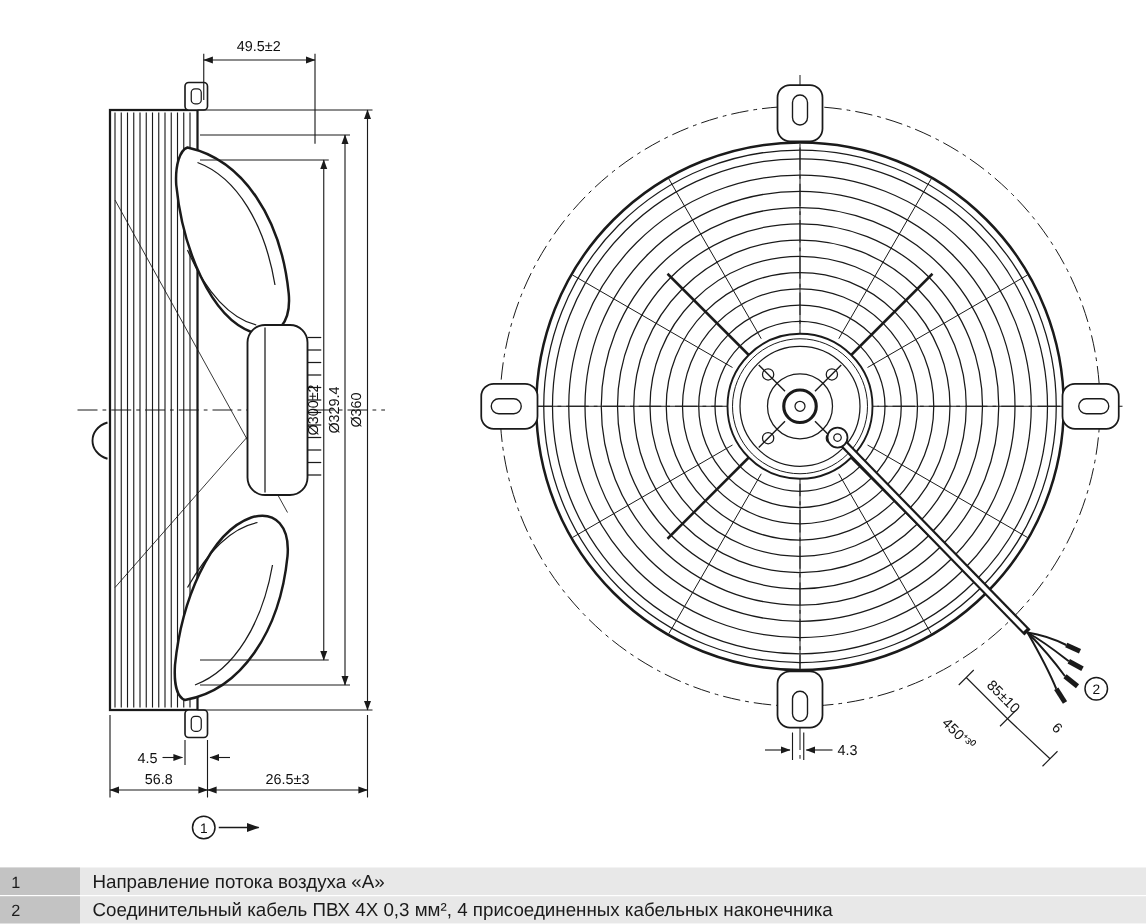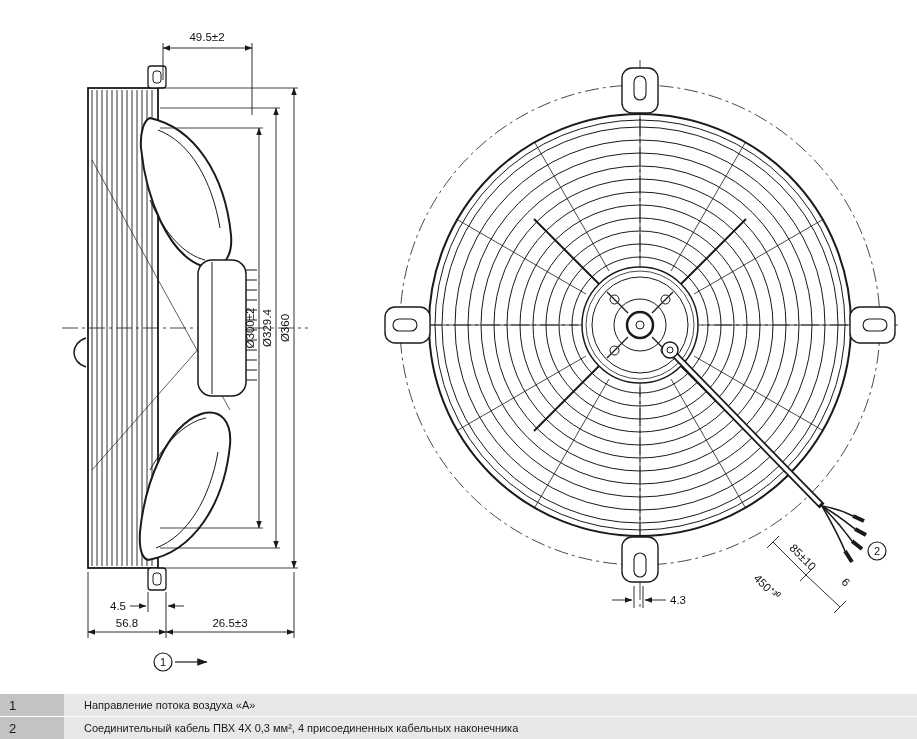--- a/index.html
+++ b/index.html
@@ -6,21 +6,21 @@
   .stage{position:relative;width:917px;height:739px;background:#ffffff;overflow:hidden;
          font-family:"Liberation Sans",sans-serif;color:#1a1a1a;}
   svg text{font-family:"Liberation Sans",sans-serif;}
   .dimtxt{font-size:11.5px;fill:#111;}
   .callout-txt{font-size:11px;fill:#111;}
   
   .legend{position:absolute;left:0;bottom:0;width:917px;}
   .legend-row{display:flex;align-items:stretch;height:22px;margin-top:1px;background:#e8e8e8;}
   .legend-num{width:64px;background:#c3c3c3;display:flex;align-items:center;
               padding-left:9px;box-sizing:border-box;font-size:13px;}
-  .legend-text{flex:1;display:flex;align-items:center;padding-left:20px;font-size:11px;}
+  .legend-text{flex:1;display:flex;align-items:center;padding-left:10px;font-size:15px;}
 </style>
 </head>
 <body>
 
 <div class="stage">
 
   <svg width="917" height="692" viewBox="0 0 917 692">
     <defs>
       <marker id="arr" viewBox="0 0 10 10" refX="9" refY="5" markerWidth="9" markerHeight="9" orient="auto-start-reverse">
         <path d="M0,1.5 L9.5,5 L0,8.5 Z" fill="#1a1a1a"></path>

